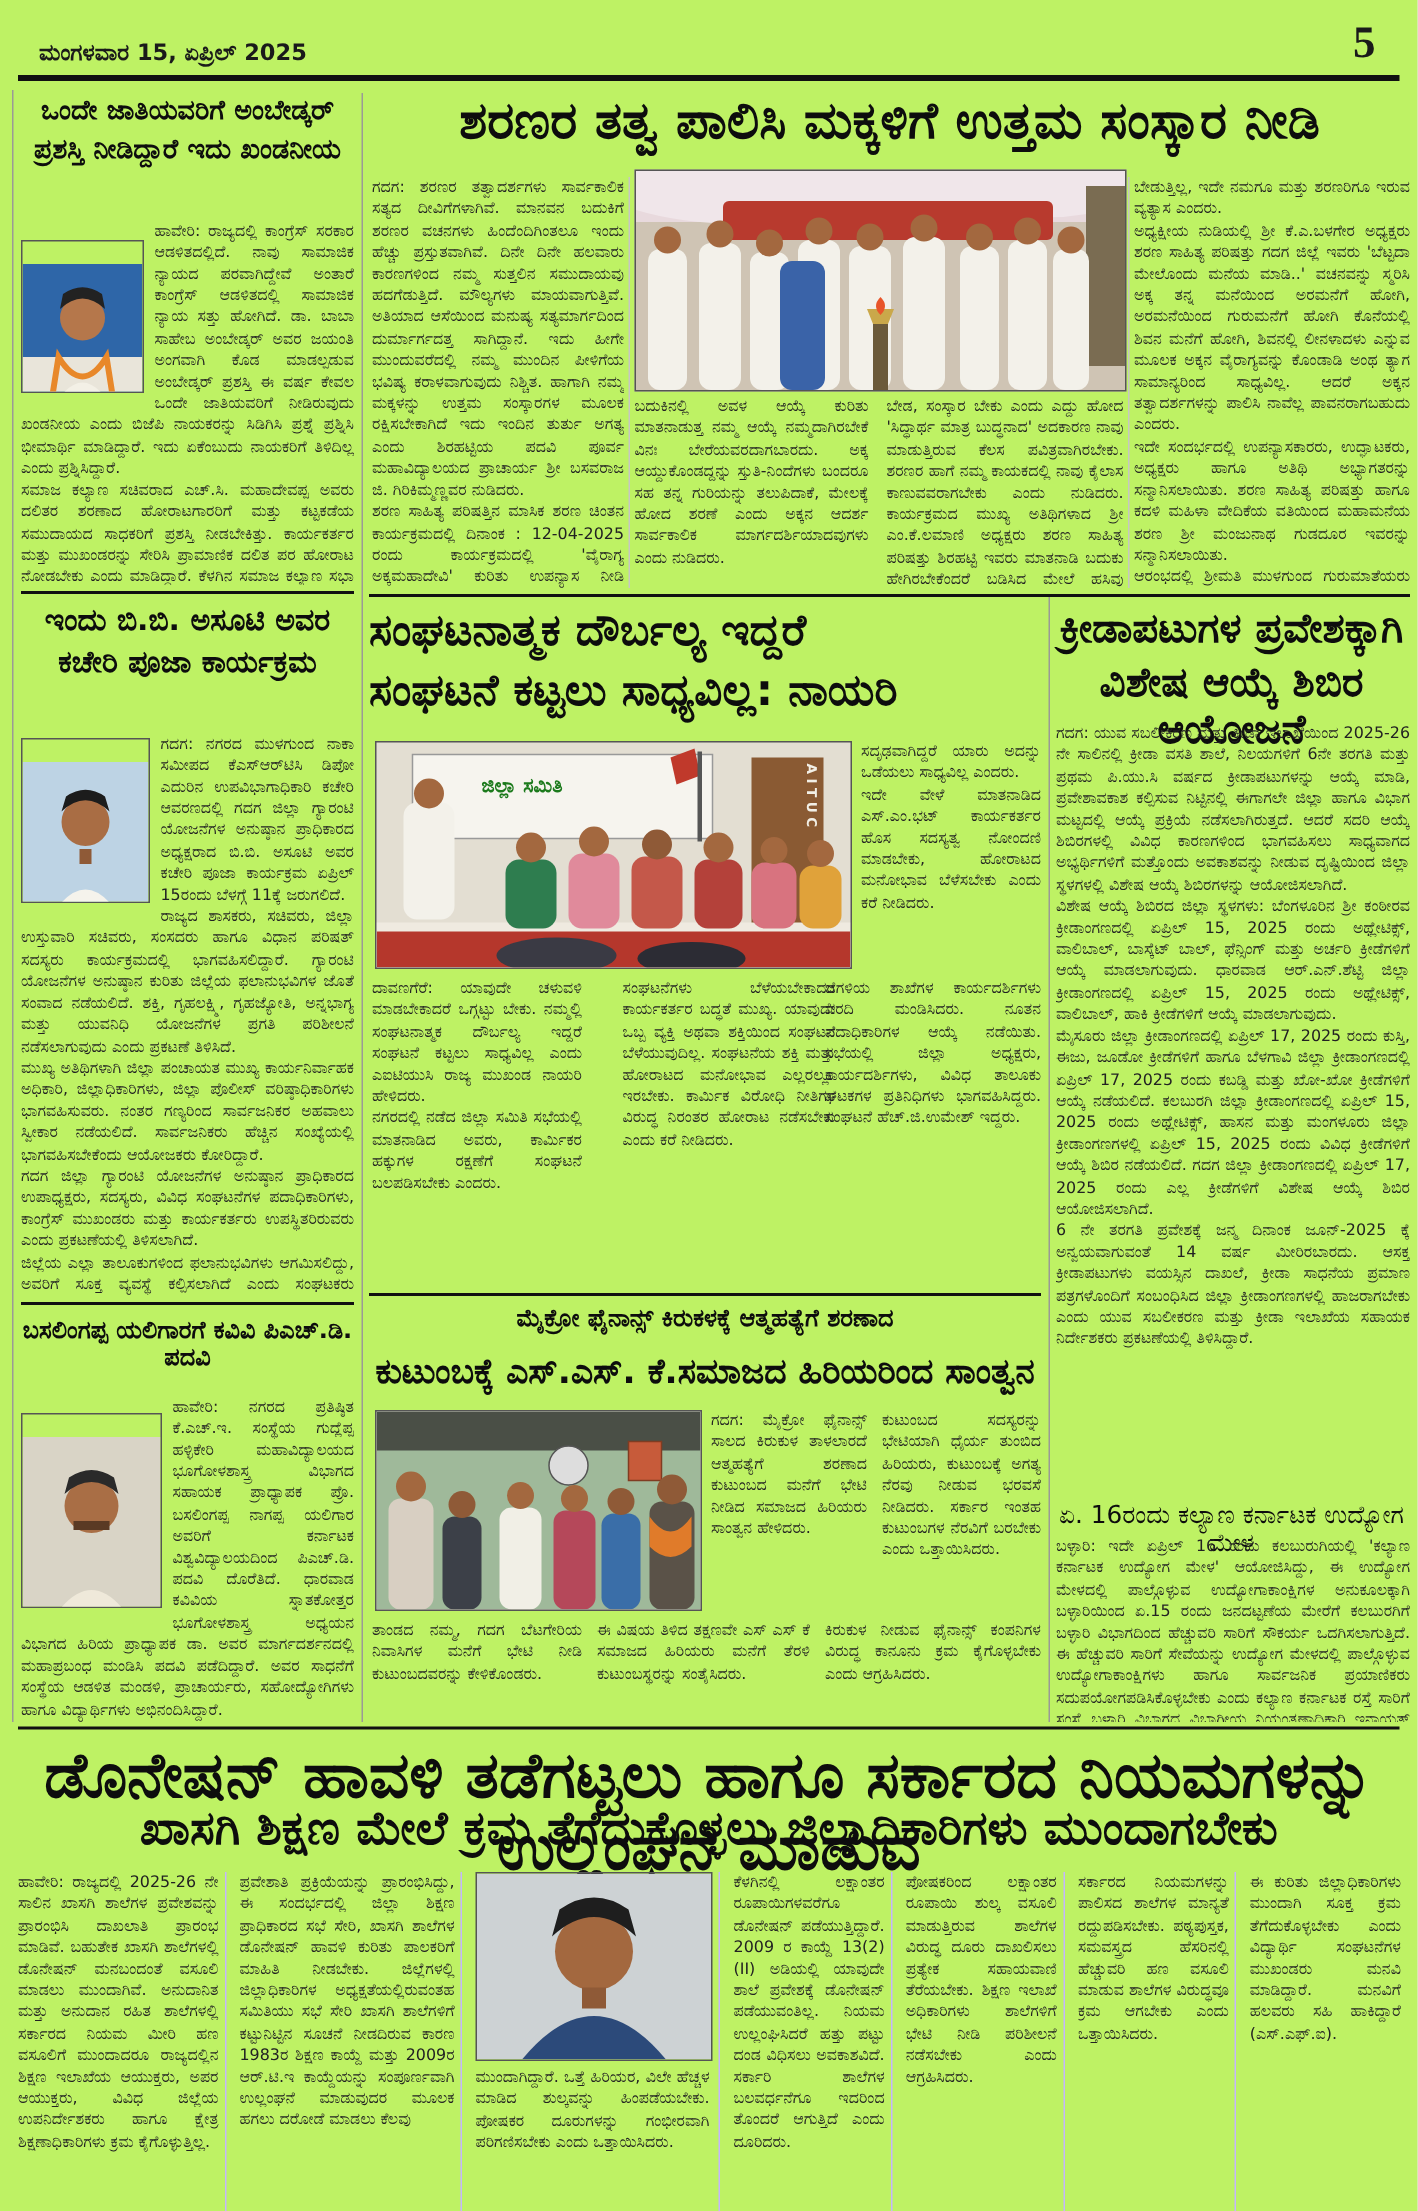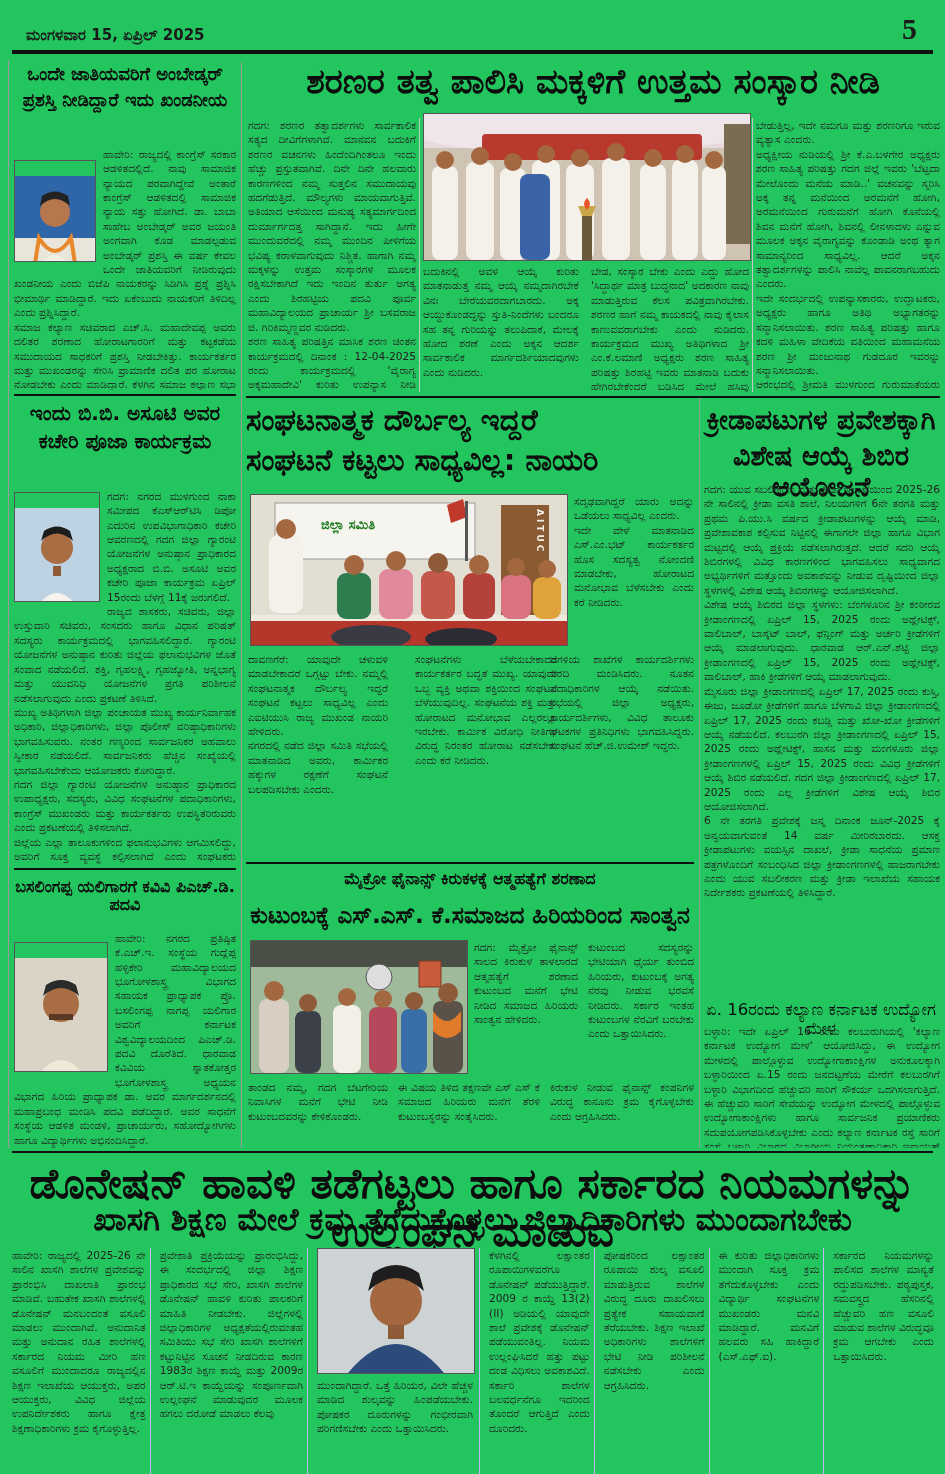--- a/index.html
+++ b/index.html
@@ -1,16 +1,16 @@
 <!DOCTYPE html>
 <html><head>
 <meta charset="utf-8">
 <style>
   html,body{margin:0;padding:0;background:#e8e8e4;}
-  #page{position:relative;width:945px;height:1474px;background:#22c55e;margin:0 auto;overflow:hidden;
+  #page{position:relative;width:945px;height:1474px;background:#bef264;margin:0 auto;overflow:hidden;
         font-family:"Liberation Serif","DejaVu Sans",serif;color:#1a1a1a;}
   .abs{position:absolute;}
   .rule-h{position:absolute;background:#111;}
   .rule-v{position:absolute;background:#9a9a96;width:1px;}
   .headline{font-family:"DejaVu Sans","Liberation Sans",sans-serif;font-weight:bold;color:#0d0d0d;
             text-align:center;line-height:1.15;letter-spacing:0px;}
   .body-txt{font-size:10.6px;line-height:14.4px;text-align:justify;color:#222;overflow:hidden;
             white-space:pre-line;font-family:"DejaVu Sans","Liberation Serif",serif;}
   .photo{position:absolute;overflow:hidden;border:1px solid #555;background:#cfcabe;}
   .float-photo{float:left;margin:28px 7px 4px 0;border:1px solid #555;overflow:hidden;}
@@ -263,18 +263,18 @@
             <circle cx="78" cy="52" r="26" fill="#a3683f"></circle>
             <path d="M50 42 q28 -26 56 0 l-5 -18 q-23 -16 -46 0 z" fill="#1e1e1e"></path>
             <path d="M30 124 q48 -58 96 0 z" fill="#2c4a7a"></path>
             <rect x="70" y="76" width="16" height="14" fill="#8f5a37"></rect>
           </svg>
         </span>
         <span class="body-txt" style="display:block;width:156px;height:92px;">ಮುಂದಾಗಿದ್ದಾರೆ. ಒತ್ತೆ ಹಿರಿಯರ, ವಿಲೇ ಹೆಚ್ಚಳ ಮಾಡಿದ ಶುಲ್ಕವನ್ನು ಹಿಂಪಡೆಯಬೇಕು. ಪೋಷಕರ ದೂರುಗಳನ್ನು ಗಂಭೀರವಾಗಿ ಪರಿಗಣಿಸಬೇಕು ಎಂದು ಒತ್ತಾಯಿಸಿದರು.</span>
       </div>
       <div class="bcol body-txt" style="width:104px;height:226px;">ಕೆಳಗಿನಲ್ಲಿ ಲಕ್ಷಾಂತರ ರೂಪಾಯಿಗಳವರೆಗೂ ಡೊನೇಷನ್ ಪಡೆಯುತ್ತಿದ್ದಾರೆ. 2009 ರ ಕಾಯ್ದೆ 13(2)(II) ಅಡಿಯಲ್ಲಿ ಯಾವುದೇ ಶಾಲೆ ಪ್ರವೇಶಕ್ಕೆ ಡೊನೇಷನ್ ಪಡೆಯುವಂತಿಲ್ಲ. ನಿಯಮ ಉಲ್ಲಂಘಿಸಿದರೆ ಹತ್ತು ಪಟ್ಟು ದಂಡ ವಿಧಿಸಲು ಅವಕಾಶವಿದೆ. ಸರ್ಕಾರಿ ಶಾಲೆಗಳ ಬಲವರ್ಧನೆಗೂ ಇದರಿಂದ ತೊಂದರೆ ಆಗುತ್ತಿದೆ ಎಂದು ದೂರಿದರು.</div>
       <div class="bcol body-txt" style="width:104px;height:226px;">ಪೋಷಕರಿಂದ ಲಕ್ಷಾಂತರ ರೂಪಾಯಿ ಶುಲ್ಕ ವಸೂಲಿ ಮಾಡುತ್ತಿರುವ ಶಾಲೆಗಳ ವಿರುದ್ಧ ದೂರು ದಾಖಲಿಸಲು ಪ್ರತ್ಯೇಕ ಸಹಾಯವಾಣಿ ತೆರೆಯಬೇಕು. ಶಿಕ್ಷಣ ಇಲಾಖೆ ಅಧಿಕಾರಿಗಳು ಶಾಲೆಗಳಿಗೆ ಭೇಟಿ ನೀಡಿ ಪರಿಶೀಲನೆ ನಡೆಸಬೇಕು ಎಂದು ಆಗ್ರಹಿಸಿದರು.</div>
+      <div class="bcol body-txt" style="width:104px;height:226px;">ಸರ್ಕಾರದ ನಿಯಮಗಳನ್ನು ಪಾಲಿಸದ ಶಾಲೆಗಳ ಮಾನ್ಯತೆ ರದ್ದುಪಡಿಸಬೇಕು. ಪಠ್ಯಪುಸ್ತಕ, ಸಮವಸ್ತ್ರದ ಹೆಸರಿನಲ್ಲಿ ಹೆಚ್ಚುವರಿ ಹಣ ವಸೂಲಿ ಮಾಡುವ ಶಾಲೆಗಳ ವಿರುದ್ಧವೂ ಕ್ರಮ ಆಗಬೇಕು ಎಂದು ಒತ್ತಾಯಿಸಿದರು.</div>
       <div class="bcol body-txt" style="width:104px;height:226px;">ಈ ಕುರಿತು ಜಿಲ್ಲಾಧಿಕಾರಿಗಳು ಮುಂದಾಗಿ ಸೂಕ್ತ ಕ್ರಮ ತೆಗೆದುಕೊಳ್ಳಬೇಕು ಎಂದು ವಿದ್ಯಾರ್ಥಿ ಸಂಘಟನೆಗಳ ಮುಖಂಡರು ಮನವಿ ಮಾಡಿದ್ದಾರೆ. ಮನವಿಗೆ ಹಲವರು ಸಹಿ ಹಾಕಿದ್ದಾರೆ (ಎಸ್.ಎಫ್.ಐ).</div>
-      <div class="bcol body-txt" style="width:104px;height:226px;">ಸರ್ಕಾರದ ನಿಯಮಗಳನ್ನು ಪಾಲಿಸದ ಶಾಲೆಗಳ ಮಾನ್ಯತೆ ರದ್ದುಪಡಿಸಬೇಕು. ಪಠ್ಯಪುಸ್ತಕ, ಸಮವಸ್ತ್ರದ ಹೆಸರಿನಲ್ಲಿ ಹೆಚ್ಚುವರಿ ಹಣ ವಸೂಲಿ ಮಾಡುವ ಶಾಲೆಗಳ ವಿರುದ್ಧವೂ ಕ್ರಮ ಆಗಬೇಕು ಎಂದು ಒತ್ತಾಯಿಸಿದರು.</div>
     </div>
   </div>
 
 </div>
 
 </body></html>

